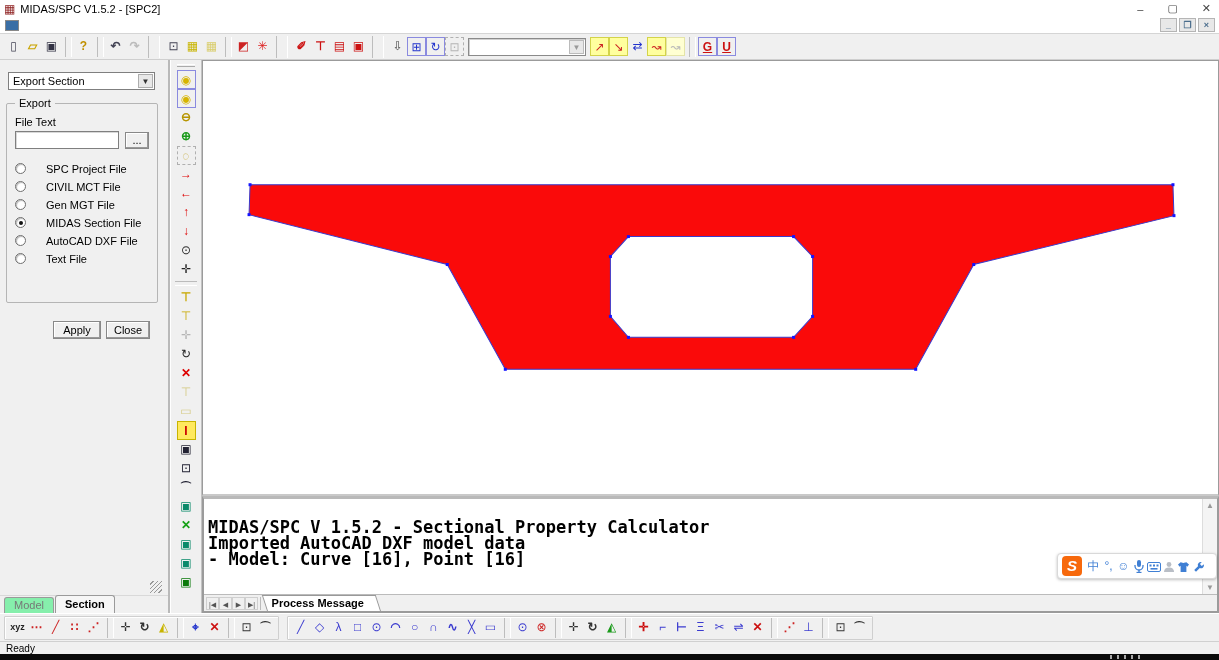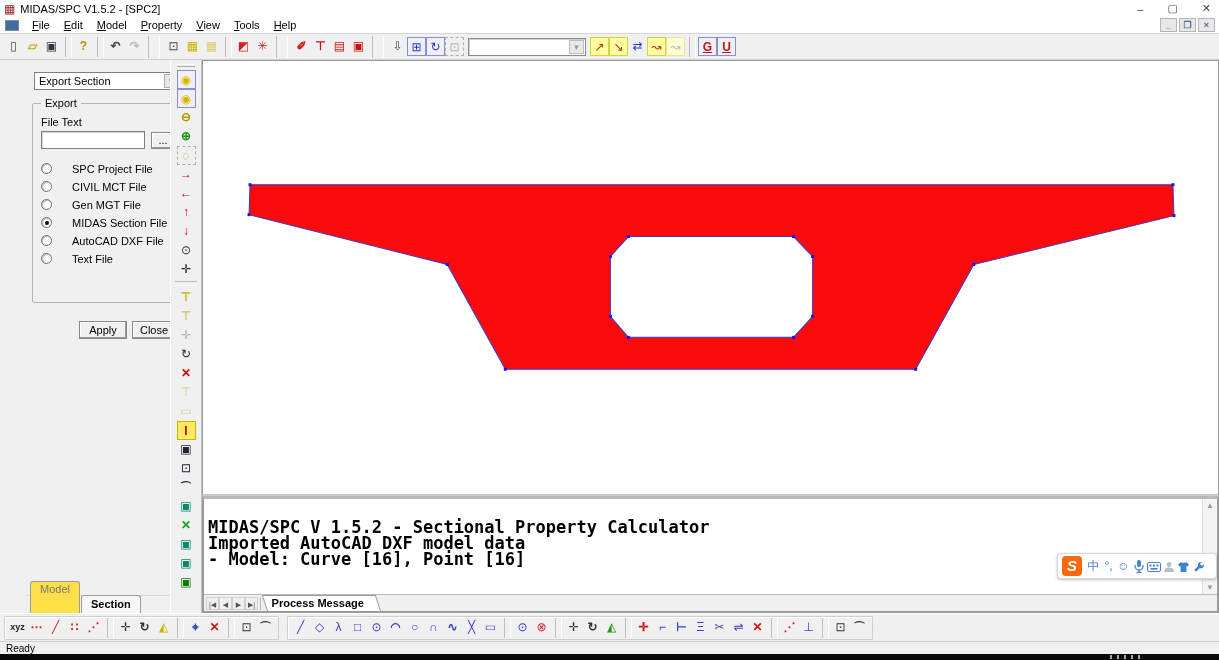--- a/index.html
+++ b/index.html
@@ -30,21 +30,21 @@
     display:inline-block; cursor:default; }
   .tb-sep { width:7px; height:20px; border-left:1px solid #bdbdbd; border-right:1px solid #fff; margin:0 2px 0 4px; }
   .tb-gap { width:12px; height:22px; border-left:1px solid #bdbdbd; border-right:1px solid #fff; margin:0 4px; }
   .tb-combo { width:118px; height:18px; background:#fff; border:1px solid #8a8a8a;
     box-shadow:inset 1px 1px 0 #d0d0d0; margin:0 4px; position:relative; }
   .tb-combo .arrow { position:absolute; right:1px; top:1px; width:15px; height:14px; background:#e8e8e8;
     border:1px solid #bbb; text-align:center; line-height:13px; font-size:8px; color:#999; }
 
   
   .left-panel { position:absolute; left:0; top:60px; width:170px; height:553px; background:#f0f0f0;
-    border-right:2px solid #b9b9b9;margin-left:26px; }
+    border-right:2px solid #b9b9b9; }
   .combo { position:absolute; left:8px; top:12px; width:147px; height:18px; background:#fff;
     border:1px solid #7f7f7f; padding:2px 4px; }
   .combo .arrow { position:absolute; right:1px; top:1px; width:15px; height:14px; background:#e8e8e8;
     border:1px solid #adadad; text-align:center; line-height:13px; font-size:8px; color:#333; }
   .groupbox { position:absolute; left:6px; top:43px; width:152px; height:200px;
     border:1px solid #b5b5b5; border-radius:2px; } 
   .group-title { position:absolute; left:8px; top:-7px; background:#f0f0f0; padding:0 4px; }
   .fn-label { position:absolute; left:8px; top:12px; }
   .fn-input { position:absolute; left:8px; top:27px; width:104px; height:18px; background:#fff;
     border:1px solid #7f7f7f; box-shadow:inset 1px 1px 0 #d8d8d8; font-size:11px; padding:0 2px; }
@@ -55,22 +55,22 @@
   .radio-dot { width:11px; height:11px; border-radius:50%; background:#fff; border:1px solid #6f6f6f;
     box-shadow:inset 1px 1px 1px #bbb; position:relative; flex:0 0 auto; }
   .radio-dot.sel::after { content:""; position:absolute; left:3px; top:3px; width:4px; height:4px;
     border-radius:50%; background:#111; }
   .panel-btn { position:absolute; top:217px; height:18px; background:#f0f0f0; border:1px solid #888;
     box-shadow:inset -1px -1px 0 #999, inset 1px 1px 0 #fff; text-align:center; line-height:16px; cursor:default; }
   .resize-grip { position:absolute; right:6px; bottom:20px; width:12px; height:12px;
     background:repeating-linear-gradient(135deg,#f0f0f0 0 2px,#999 2px 3px); }
   .panel-tabs { position:absolute; left:0; bottom:0; width:168px; height:18px; display:flex;
     align-items:flex-end; padding-left:4px; background:#f0f0f0; border-top:1px solid #d9d9d9; }
-  .ptab { height:32px; padding:0 9px; line-height:15px; border:1px solid #9a9a9a; border-bottom:none;
-    border-radius:3px 3px 0 0; background:#fde047; color:#777; margin-right:1px; cursor:default; }
+  .ptab { height:16px; padding:0 9px; line-height:15px; border:1px solid #9a9a9a; border-bottom:none;
+    border-radius:3px 3px 0 0; background:#86efac; color:#777; margin-right:1px; cursor:default; }
   .ptab.active { background:#f6f6f6; color:#000; font-weight:bold; height:18px; line-height:17px; }
 
   
   .vtoolbar { position:absolute; left:170px; top:60px; width:32px; height:553px; background:#f0f0f0;
     border-left:1px solid #fff; border-right:1px solid #c2c2c2; display:flex; flex-direction:column;
     align-items:center; padding-top:4px; }
   .vtoolbar .grip { width:18px; height:3px; border-top:1px solid #fff; border-bottom:1px solid #aaa; margin-bottom:3px; }
   .vicon { width:19px; height:19px; line-height:18px; text-align:center; font-size:12px; cursor:default; flex:0 0 auto; }
   .v-sep { width:22px; height:5px; border-top:1px solid #bbb; border-bottom:1px solid #fff; margin:2px 0; flex:0 0 auto; }
 
@@ -132,21 +132,20 @@
   <span class="title-text">MIDAS/SPC V1.5.2 - [SPC2]</span>
   <div class="win-btns">
     <span>–</span>
     <span>▢</span>
     <span>✕</span>
   </div>
 </div>
 
 <div class="menubar">
   <span class="mdi-ico"></span>
-  <span id="menu-items"><span class="menu-item"><u>F</u>ile</span><span class="menu-item"><u>E</u>dit</span><span class="menu-item"><u>M</u>odel</span><span class="menu-item"><u>P</u>roperty</span><span class="menu-item"><u>V</u>iew</span><span class="menu-item"><u>T</u>ools</span><span class="menu-item"><u>H</u>elp</span></span>
   <div class="mdi-btns" id="mdi-btns">
       <span>_</span>
       <span>❐</span>
       <span>×</span>
     </div>
 </div>
 
 <div class="toolbar-top">
     <span class="tbicon" title="new-file" style="color: rgb(68, 68, 85);">▯</span>
     <span class="tbicon" title="open-file" style="color: rgb(201, 164, 0); font-weight: bold;">▱</span>

